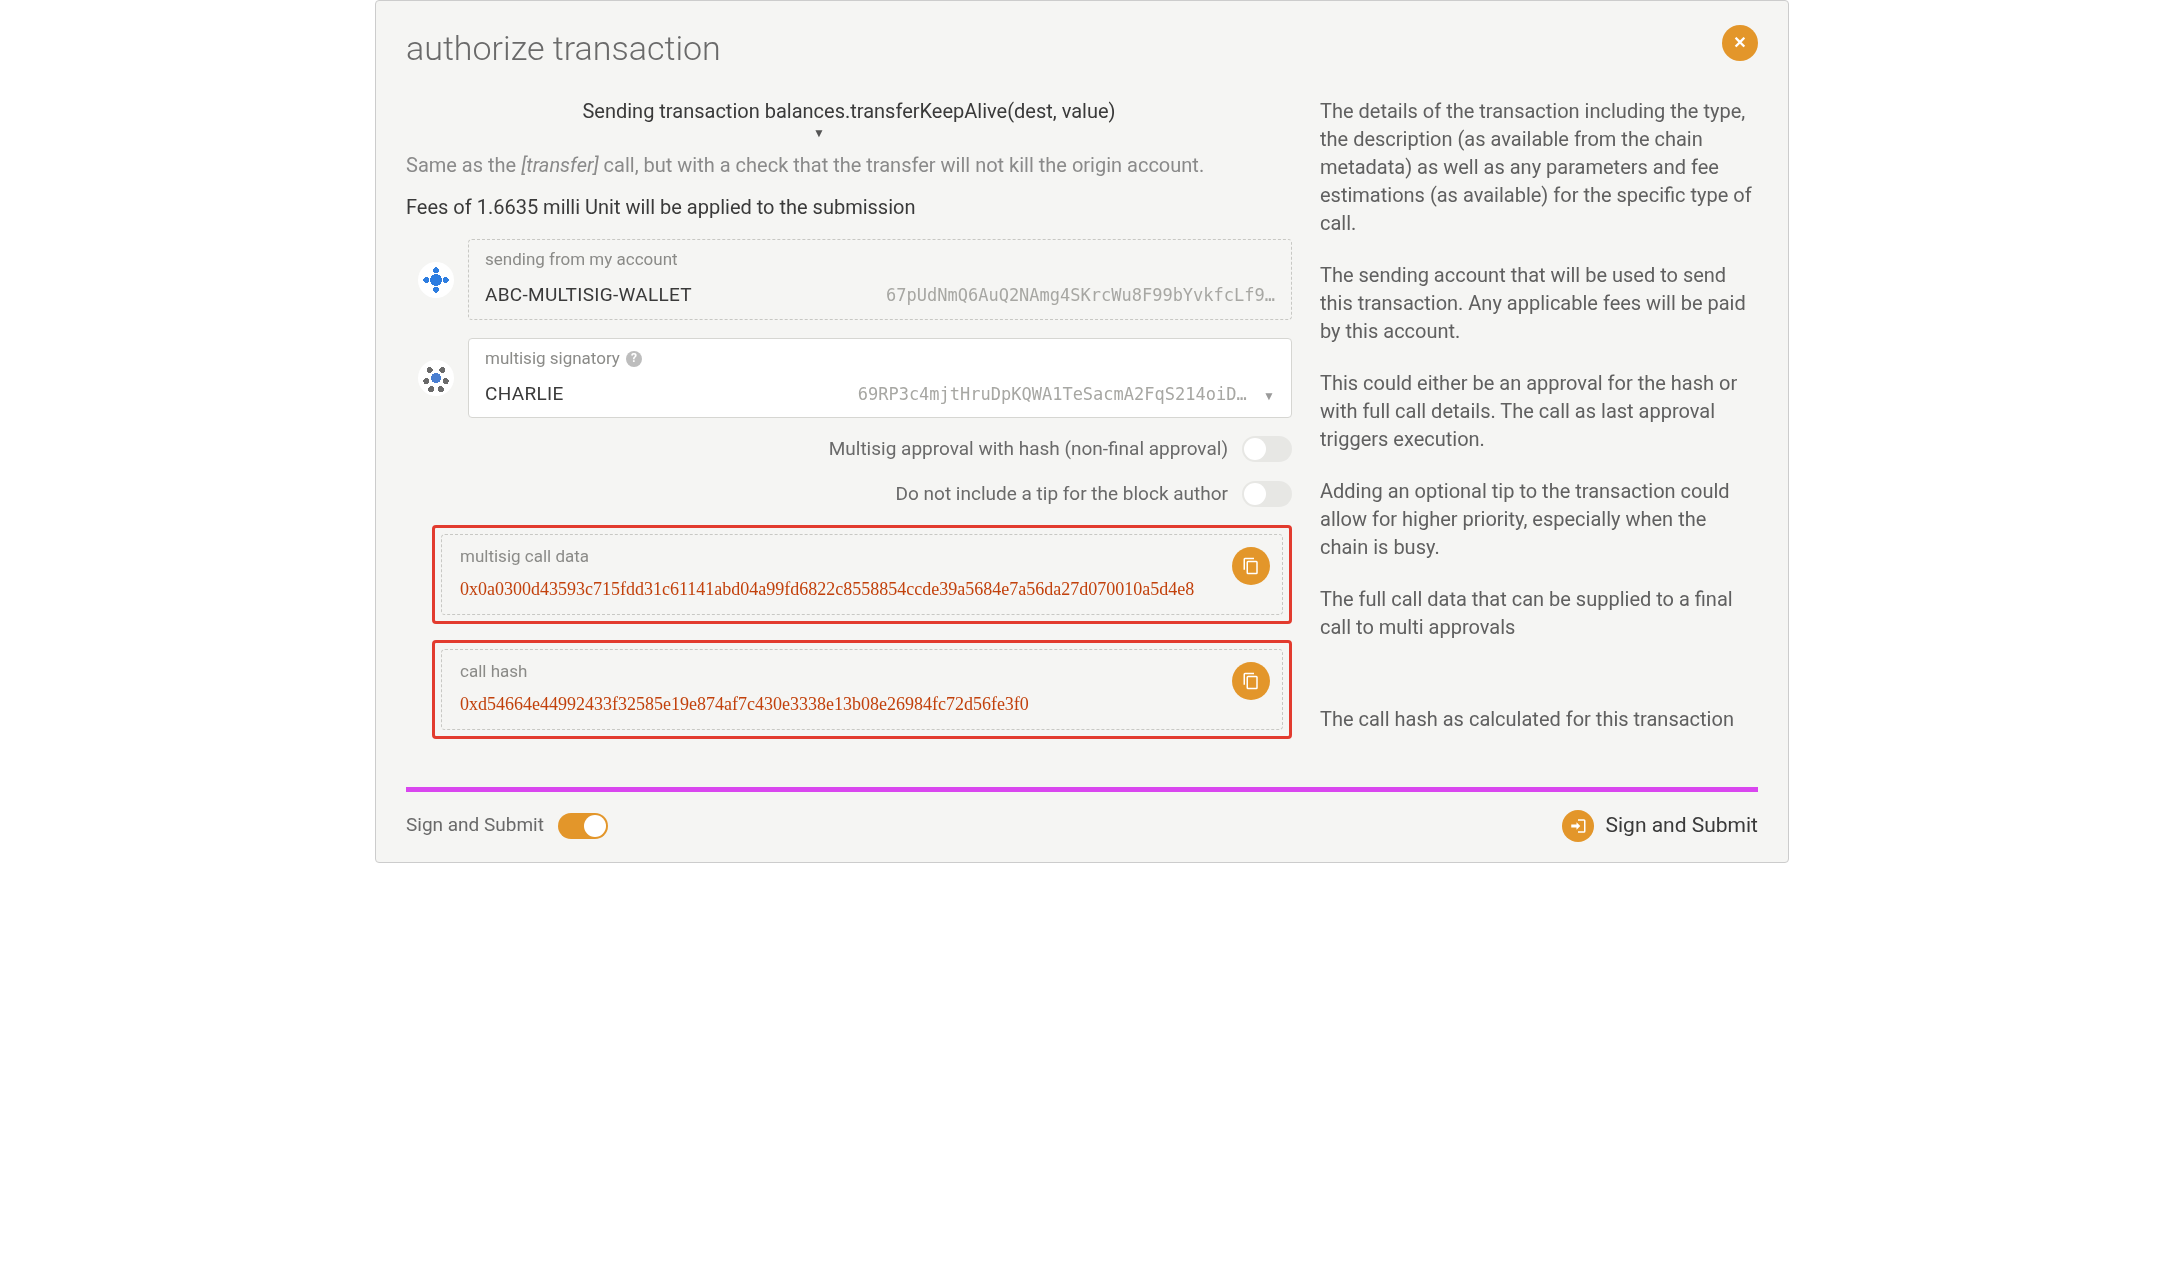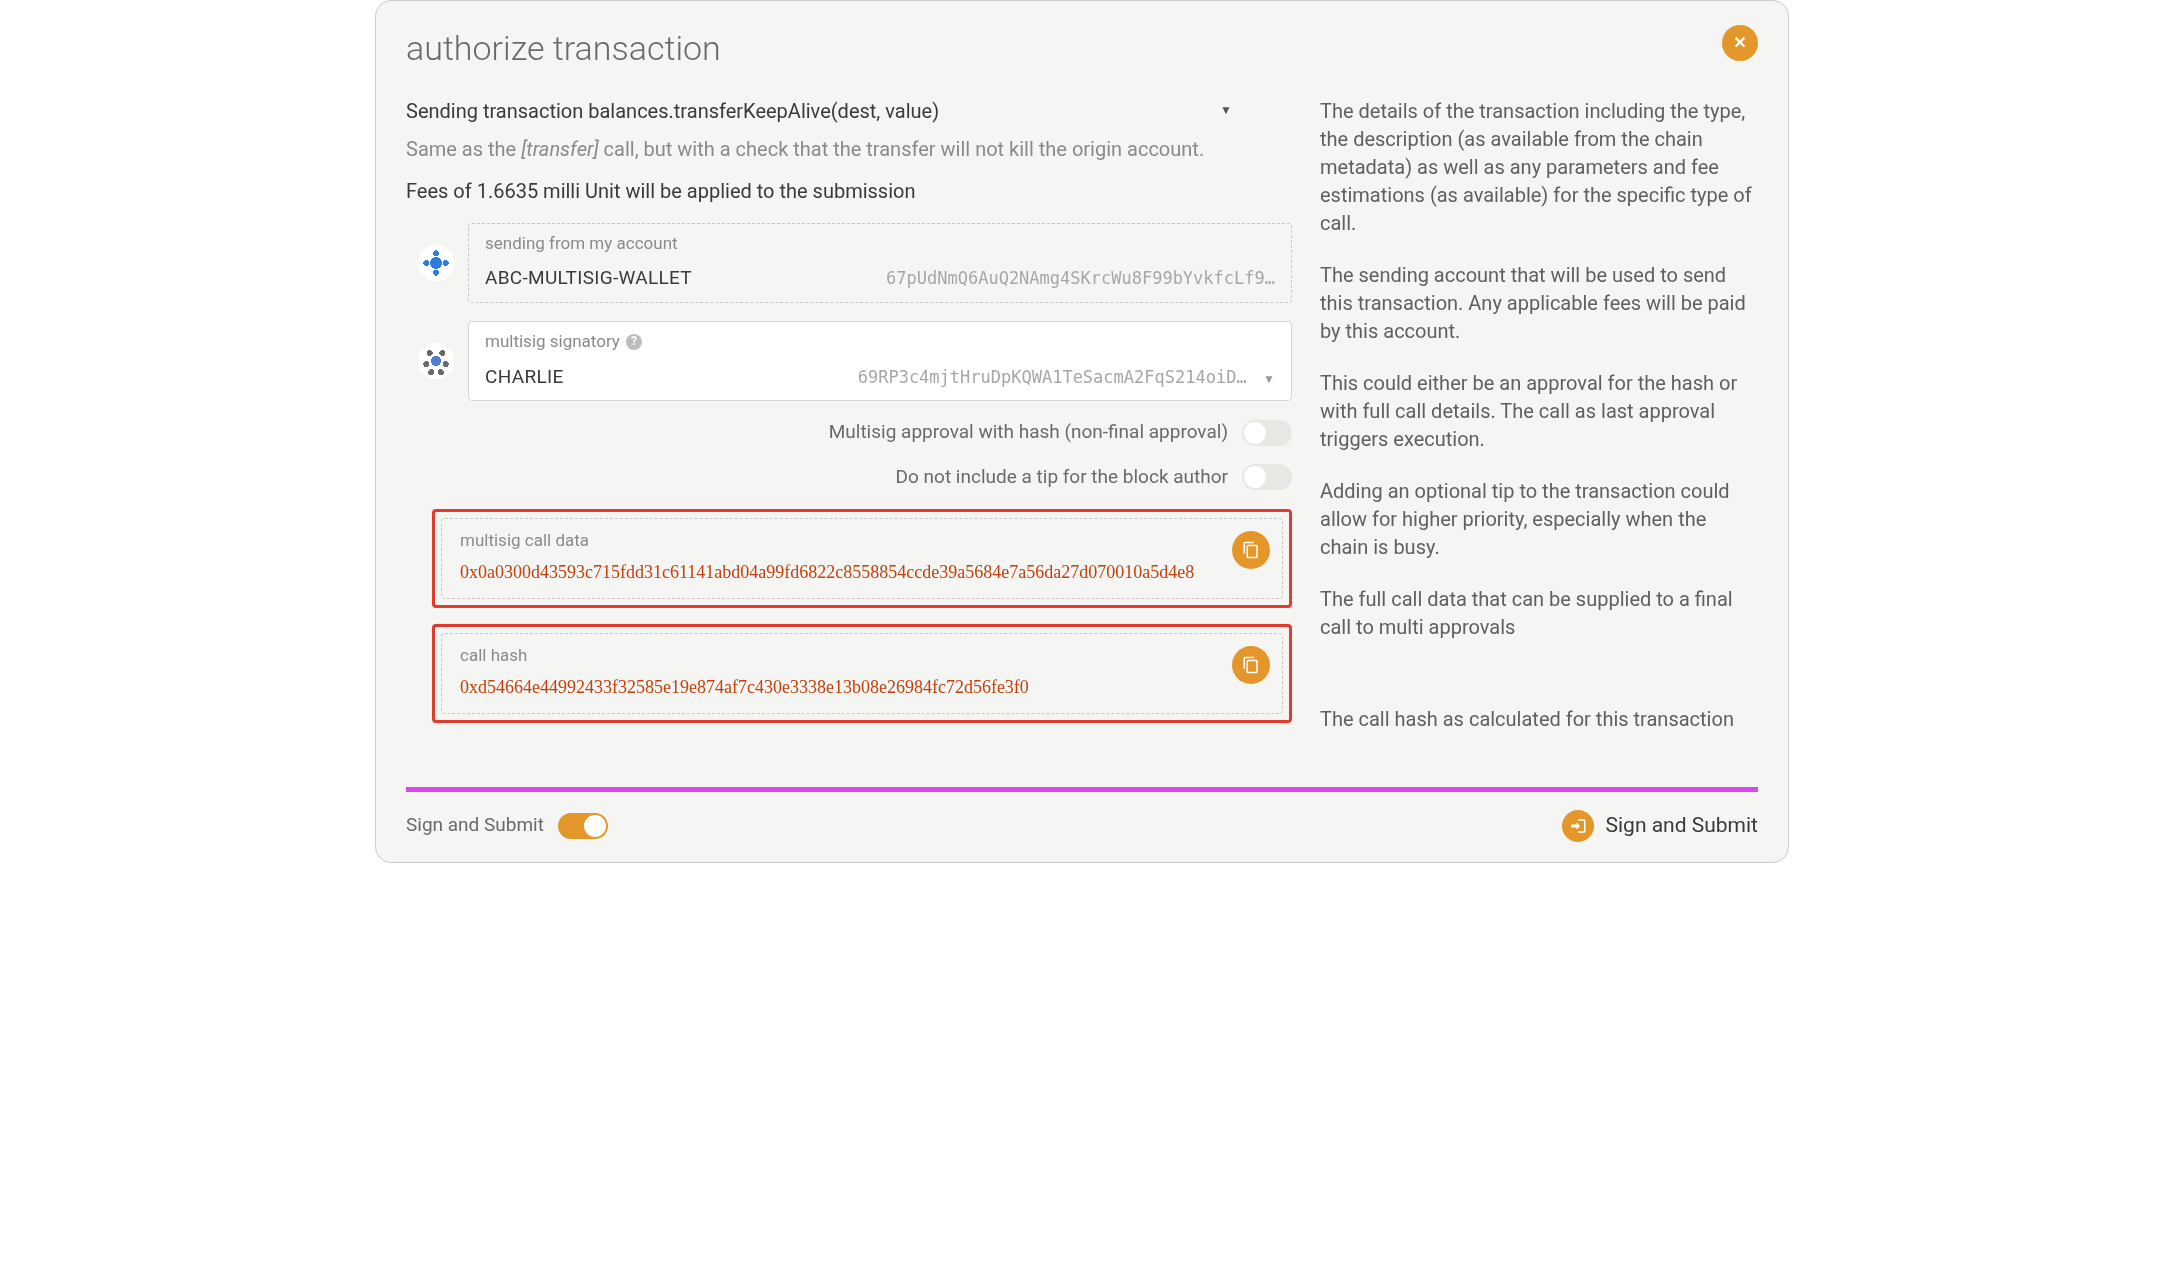--- a/index.html
+++ b/index.html
@@ -8,21 +8,21 @@
     background: #fff;
     color: #4c4c4c;
     font-size: 18px;
     line-height: 1.4;
   }
   .modal {
     width: 1414px;
     margin: 0 auto;
     background: #f5f5f3;
     border: 1px solid #ccc;
-    border-radius: 16px;
+    border-radius: 4px;
     position: relative;
     padding: 24px 30px 20px 30px;
   }
   .modal-header {
     display: flex;
     justify-content: space-between;
     align-items: flex-start;
     margin-bottom: 24px;
   }
   .modal-title {
@@ -47,20 +47,21 @@
     gap: 28px;
   }
   .left-col { flex: 1; }
   .right-col { width: 438px; }
   .tx-title {
     font-size: 20px;
     color: #3a3a3a;
     display: flex;
     align-items: center;
     justify-content: space-between;
+    flex-direction: column;
   }
   .tx-title .caret {
     font-size: 12px;
     padding-right: 60px;
     color: #555;
   }
   .tx-sub {
     font-size: 20px;
     color: #8a8a8a;
     margin-top: 10px;

